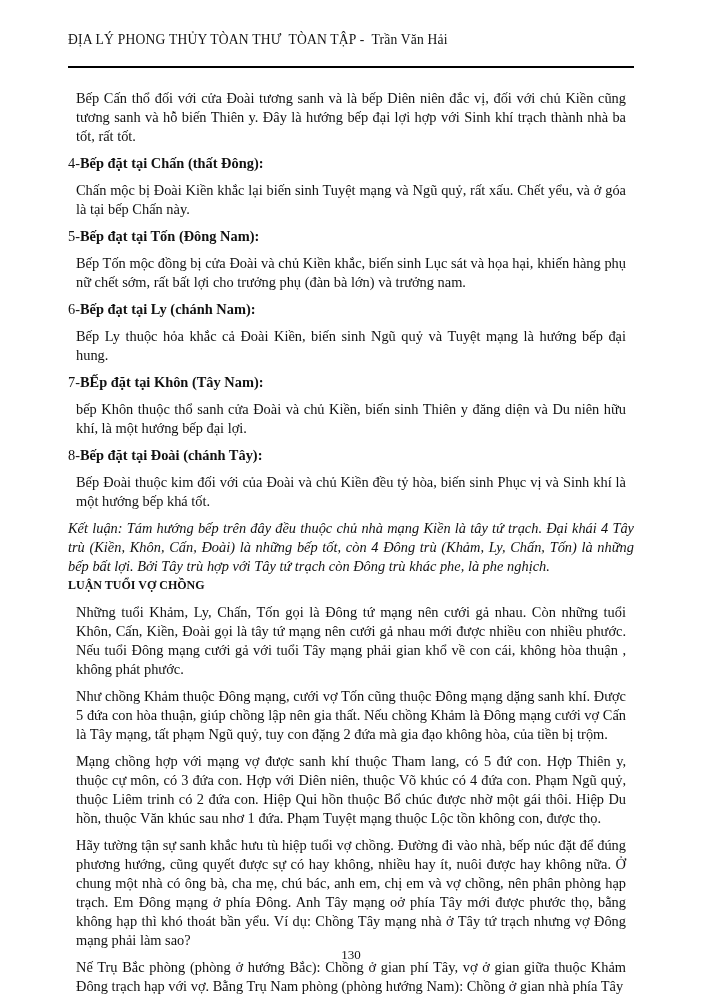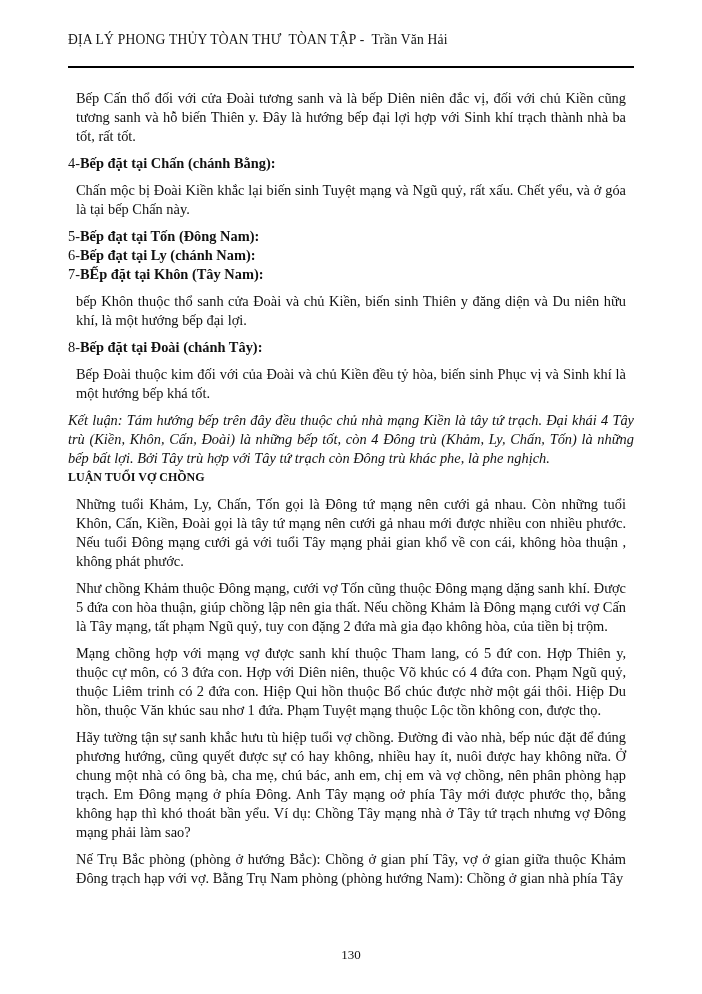--- a/index.html
+++ b/index.html
@@ -76,26 +76,28 @@
 </style>
 </head>
 <body>
 
 <div class="page-header">ĐỊA LÝ PHONG THỦY TÒAN THƯ  TÒAN TẬP -  Trần Văn Hải</div>
 <div class="header-rule"></div>
 
 <div class="doc-body">
   <p class="para">Bếp Cấn thổ đối với cửa Đoài tương sanh và là bếp Diên niên đắc vị, đối với chủ Kiền cũng tương sanh và hỗ biến Thiên y. Đây là hướng bếp đại lợi hợp với Sinh khí trạch thành nhà ba tốt, rất tốt.</p>
 
-  <p class="kitchen-heading"><span class="h-num">4-</span><span class="h-title">Bếp đặt tại Chấn (chánh Bằng):</span></p>
+  <p class="kitchen-heading"><span class="h-num">4-</span><span class="h-title">Bếp đặt tại Chấn (thất Đông):</span></p>
   <p class="para">Chấn mộc bị Đoài Kiền khắc lại biến sinh Tuyệt mạng và Ngũ quỷ, rất xấu. Chết yểu, và ở góa là tại bếp Chấn này.</p>
 
   <p class="kitchen-heading"><span class="h-num">5-</span><span class="h-title">Bếp đạt tại Tốn (Đông Nam):</span></p>
+  <p class="para">Bếp Tốn mộc đồng bị cửa Đoài và chủ Kiền khắc, biến sinh Lục sát và họa hại, khiến hàng phụ nữ chết sớm, rất bất lợi cho trưởng phụ (đàn bà lớn) và trưởng nam.</p>
 
   <p class="kitchen-heading"><span class="h-num">6-</span><span class="h-title">Bếp đạt tại Ly (chánh Nam):</span></p>
+  <p class="para">Bếp Ly thuộc hỏa khắc cả Đoài Kiền, biến sinh Ngũ quỷ và Tuyệt mạng là hướng bếp đại hung.</p>
 
   <p class="kitchen-heading"><span class="h-num">7-</span><span class="h-title">BẾp đặt tại Khôn (Tây Nam):</span></p>
   <p class="para">bếp Khôn thuộc thổ sanh cửa Đoài và chủ Kiền, biến sinh Thiên y đăng diện và Du niên hữu khí, là một hướng bếp đại lợi.</p>
 
   <p class="kitchen-heading"><span class="h-num">8-</span><span class="h-title">Bếp đặt tại Đoài (chánh Tây):</span></p>
   <p class="para">Bếp Đoài thuộc kim đối với của Đoài và chủ Kiền đều tỷ hòa, biến sinh Phục vị và Sinh khí là một hướng bếp khá tốt.</p>
 
   <p class="italic-para">Kết luận: Tám hướng bếp trên đây đều thuộc chủ nhà mạng Kiền là tây tứ trạch. Đại khái 4 Tây trù (Kiền, Khôn, Cấn, Đoài) là những bếp tốt, còn 4 Đông trù (Khảm, Ly, Chấn, Tốn) là những bếp bất lợi. Bởi Tây trù hợp với Tây tứ trạch còn Đông trù khác phe, là phe nghịch.</p>
 
   <h2 class="subsection-heading">LUẬN TUỔI VỢ CHỒNG</h2>

